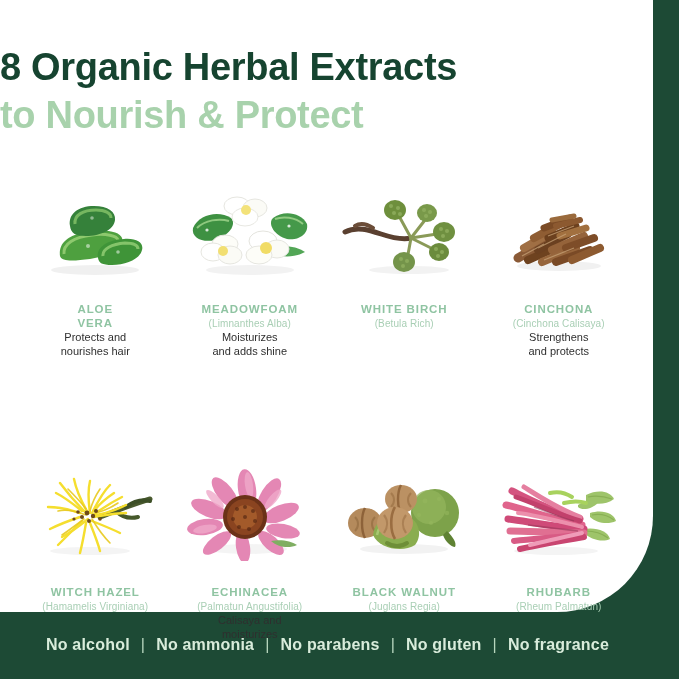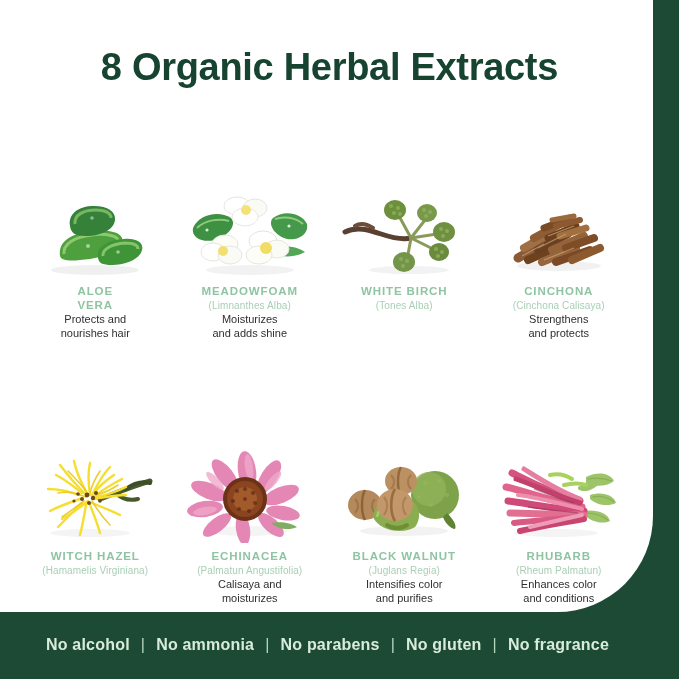--- a/index.html
+++ b/index.html
@@ -19,21 +19,21 @@
   .card{
     position:absolute;
     left:0;top:0;
     width:653px;height:612px;
     background:#ffffff;
     border-bottom-right-radius:96px;
   }
   
   .title-block{
     position:absolute;left:0;top:44px;width:558px;
-    text-align:right;
+    text-align:left;
   }
   .title-1{
     font-size:38px;line-height:46px;font-weight:bold;
     color:#164430;letter-spacing:-0.3px;
     white-space:nowrap;
   }
   .title-2{
     font-size:38px;line-height:50px;font-weight:bold;
     color:#a8d2ac;letter-spacing:-0.3px;
     white-space:nowrap;
@@ -49,21 +49,21 @@
     display:flex;flex-direction:column;align-items:center;
     text-align:center;
   }
   .art{
     width:130px;height:92px;
     position:relative;
     display:block;
   }
   .art svg{display:block;width:130px;height:92px;}
   .name{
-    margin-top:7px;
+    margin-top:25px;
     font-size:11.5px;font-weight:bold;letter-spacing:0.9px;
     color:#8fc4a2;line-height:13.5px;
     text-transform:uppercase;
   }
   .latin{
     font-size:10px;color:#a9cfb5;line-height:13px;
     letter-spacing:0.1px;
   }
   .desc{
     margin-top:0;
@@ -86,20 +86,21 @@
 </style>
 </head>
 <body>
 
 <div class="poster">
 
   <div class="card"></div>
 
   <div class="title-block">
     <div class="title-1">8 Organic Herbal Extracts</div>
+    <div class="title-2">to Nourish &amp; Protect</div>
   </div>
 
   <div class="grid">
 
     <div class="row">
 
       <div class="cell">
         <div class="art">
           <svg viewBox="0 0 130 92">
             <ellipse cx="65" cy="84" rx="44" ry="5" fill="#f0f0f0"></ellipse>
@@ -198,21 +199,21 @@
                 <circle cx="64" cy="80" r="2"></circle>
               <circle cx="97" cy="63" r="2"></circle>
                 <circle cx="103" cy="66" r="2"></circle>
                 <circle cx="99" cy="70" r="2"></circle>
             </g>
           </svg>
         </div>
         <div class="name">
           <span>WHITE BIRCH</span>
         </div>
-        <div class="latin">(Tones Alba)</div>
+        <div class="latin">(Betula Rich)</div>
       </div>
 
       <div class="cell">
         <div class="art">
           <svg viewBox="0 0 130 92">
             <ellipse cx="65" cy="80" rx="42" ry="5" fill="#f1f1f1"></ellipse>
             <g stroke="#5a3420" stroke-width="1" stroke-linecap="round">
               <path d="M24 72 L52 56" stroke="#8a5a36" stroke-width="9"></path>
               <path d="M34 74 L66 60" stroke="#6e421f" stroke-width="8"></path>
               <path d="M48 76 L82 62" stroke="#97663c" stroke-width="8"></path>
@@ -375,24 +376,20 @@
             <ellipse cx="56" cy="54" rx="18" ry="16" fill="#c2986a"></ellipse>
             <path d="M56 38 C51 46 51 62 56 70" fill="none" stroke="#9a6d41" stroke-width="2.6"></path>
             <path d="M45 46 C49 51 49 58 45 64 M67 46 C63 51 63 58 67 64" fill="none" stroke="#ab8054" stroke-width="2.2"></path>
             <path d="M48 74 C54 78 62 78 68 74" fill="none" stroke="#6e8f38" stroke-width="4" stroke-linecap="round"></path>
           </svg>
         </div>
         <div class="name">
           <span>BLACK WALNUT</span>
         </div>
         <div class="latin">(Juglans Regia)</div>
-        <div class="desc">
-          <span>Intensifies color</span><br>
-          <span>and purifies</span>
-        </div>
       </div>
 
       <div class="cell">
         <div class="art">
           <svg viewBox="0 0 130 92">
             <ellipse cx="62" cy="82" rx="42" ry="4" fill="#f4f4f4"></ellipse>
             <g fill="#9ec46a">
               <path d="M92 26 C104 20 116 22 120 30 C112 36 100 36 92 32 Z"></path>
               <path d="M96 44 C108 40 120 44 122 52 C114 56 102 54 96 48 Z"></path>
               <path d="M90 60 C102 58 114 62 116 70 C108 74 96 70 90 64 Z"></path>
@@ -422,24 +419,20 @@
             <g fill="#7b2d46" opacity=".5">
               <path d="M40 38 C52 42 64 48 80 52" stroke="#8e3354" stroke-width="1.6" fill="none"></path>
               <path d="M34 56 C50 58 66 60 84 62" stroke="#8e3354" stroke-width="1.4" fill="none"></path>
             </g>
           </svg>
         </div>
         <div class="name">
           <span>RHUBARB</span>
         </div>
         <div class="latin">(Rheum Palmatun)</div>
-        <div class="desc">
-          <span>Enhances color</span><br>
-          <span>and conditions</span>
-        </div>
       </div>
 
     </div>
   </div>
 
   <div class="footer">
     <div class="footer-inner">
       <span class="fitem">No alcohol</span>
       <span class="fsep">|</span>
       <span class="fitem">No ammonia</span>

